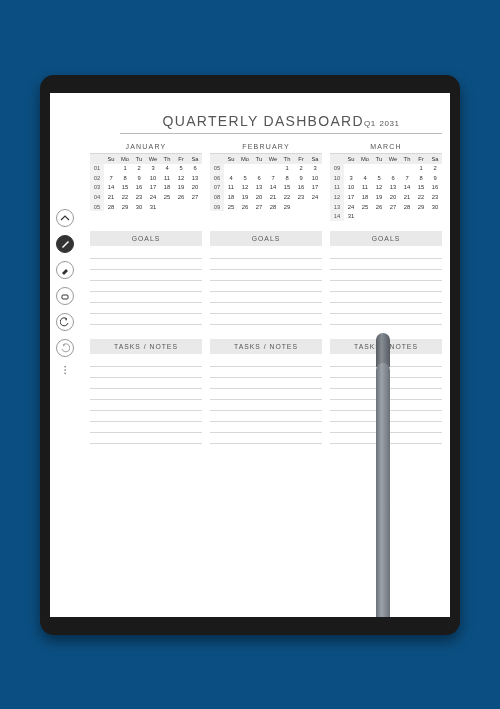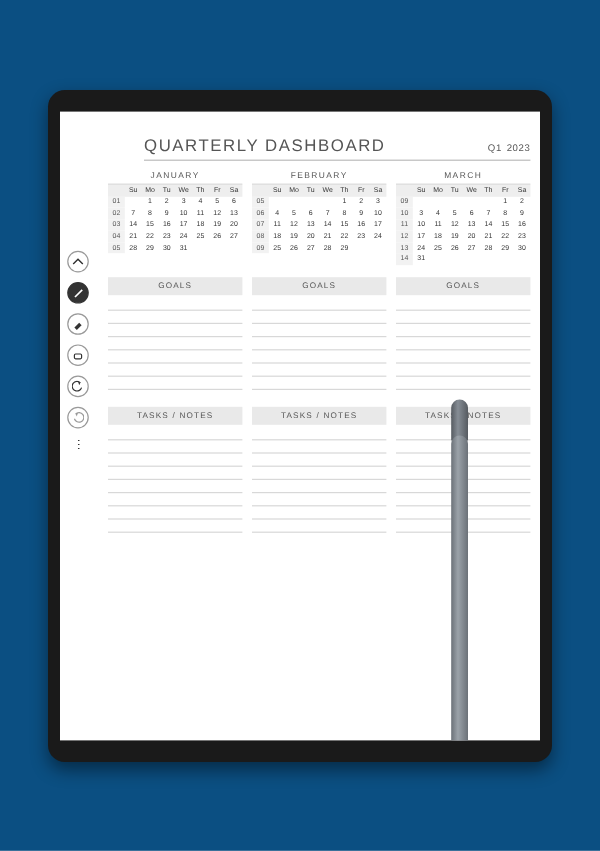--- a/index.html
+++ b/index.html
@@ -22,21 +22,21 @@
     width: 100%; height: 100%;
     background: #fff;
     position: relative;
     overflow: hidden;
   }
   .page {
     position: absolute;
     left: 40px; right: 8px; top: 20px; bottom: 8px;
   }
   .header {
-    display: flex; align-items: baseline; justify-content: space-between;
+    display: flex; align-items: baseline; justify-content: center;
     border-bottom: 1px solid #bbb; padding-bottom: 4px; margin-bottom: 6px; margin-left: 30px;
   }
   .title { font-size: 14px; letter-spacing: 1.3px; color: #555; font-weight: 500; }
   .meta { display: flex; gap: 4px; font-size: 8px; color: #555; letter-spacing: .5px; }
   .months { display: flex; gap: 8px; }
   .month { flex: 1; }
   .mname {
     text-align: center; font-size: 7px; letter-spacing: 1.2px;
     color: #555; padding: 3px 0; border-bottom: 1px solid #d5d5d5;
   }
@@ -136,21 +136,21 @@
           </svg>
         </div>
       <div class="tdots">⋯</div>
     </div>
 
     <div class="page">
       <div class="header">
         <div class="title">QUARTERLY DASHBOARD</div>
         <div class="meta">
           <span>Q1</span>
-          <span>2023</span>
+          <span>2031</span>
         </div>
       </div>
 
       <div class="months" id="months">
           <div class="month">
             <div class="mname">JANUARY</div>
             <div class="dow">
               <span></span>
               <span>Su</span>
               <span>Mo</span>

